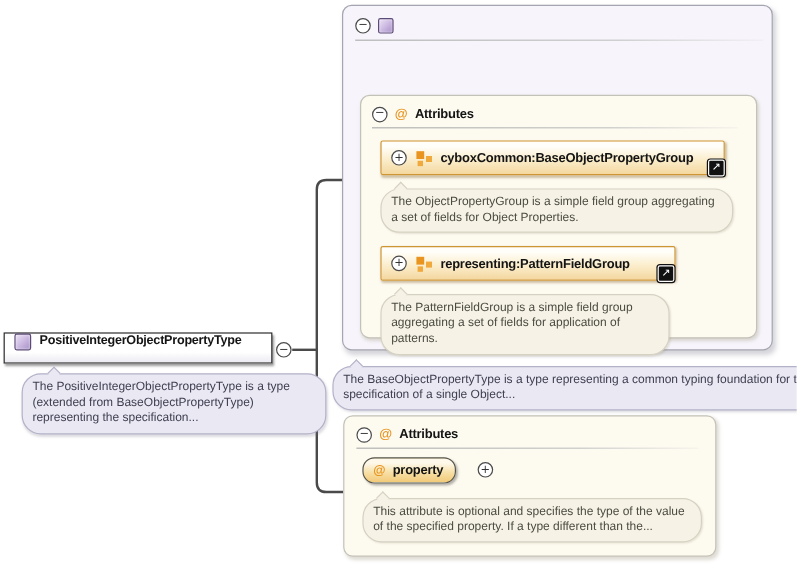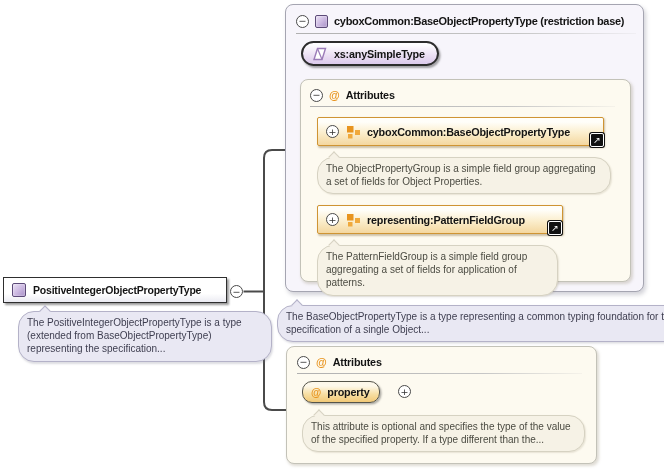--- a/index.html
+++ b/index.html
@@ -30,21 +30,21 @@
   
   .panel-lav { position:absolute; background:#f7f5fb; border:1px solid #a5a5b1; border-radius:8px;
     box-shadow:2px 3px 4px rgba(110,110,130,.30); }
   .panel-cream { position:absolute; background:#fdfaf0; border:1px solid #c3c2b8; border-radius:8px;
     box-shadow:1.5px 2px 3px rgba(140,130,100,.28); }
 
   
   .main-box { position:absolute; left:3px; top:277px; width:224px; height:26px;
     background:linear-gradient(#ffffff 65%,#ebebf2); border:1.5px solid #2e2e2e;
     box-shadow:1.5px 2px 2px rgba(0,0,0,.40);
-    display:flex; align-items:center; gap:7px; padding:0 8px; cursor:pointer; }
+    display:flex; gap:7px; padding:0 8px; cursor:pointer; }
   .main-box .sq-icon { width:14px; height:14px; }
 
   
   .tip { position:absolute; font-size:10px; line-height:1.32; padding:4px 8px 5px 8px; border-radius:16px; }
   .tip-lav { background:#e9e8f3; border:1px solid #b4b2c8; color:#3e3e50;
     box-shadow:1px 1.5px 2px rgba(120,120,140,.25); }
   .tip-cream { background:#f6f2e6; border:1px solid #d6d2c2; color:#4b4b42;
     box-shadow:1px 1px 1.5px rgba(150,140,110,.2); }
   .ptr { position:absolute; top:-5px; width:8px; height:8px; transform:rotate(45deg); }
   .ptr-lav { background:#e9e8f3; border-left:1px solid #b4b2c8; border-top:1px solid #b4b2c8; }
@@ -91,49 +91,41 @@
   <div class="tip tip-lav" style="left:18px; top:311px; width:254px;">
     <span class="ptr ptr-lav" style="left:22px;"></span>
     <span>The PositiveIntegerObjectPropertyType is a type (extended from BaseObjectPropertyType) representing the specification...</span>
   </div>
 
   <div class="panel-lav" style="left:285px; top:4px; width:359px; height:288px;">
 
     <div class="hdr" style="left:10px; top:8px;">
       <span class="toggle">−</span>
       <span class="sq-icon"></span>
-      <span class="name" style="font-size:11px; letter-spacing:-0.3px;">cyboxCommon:BaseObjectPropertyType (restriction base)</span>
     </div>
     <div class="sep" style="left:10px; top:28px; width:340px;"></div>
 
-    <div class="simple-badge" style="left:15px; top:36px;">
-      <svg width="16" height="16" viewBox="0 0 16 16">
-        <polygon points="3,13.5 6.5,2.5 14.5,2.5 11,13.5" fill="#ffffff" stroke="#9b7bb8" stroke-width="1.4"></polygon>
-        <line x1="6.5" y1="2.5" x2="11" y2="13.5" stroke="#9b7bb8" stroke-width="1.2"></line>
-      </svg>
-      <span class="name">xs:anySimpleType</span>
-    </div>
 
     <div class="panel-cream" style="left:14px; top:74px; width:331px; height:203px;">
 
       <div class="hdr" style="left:9px; top:7px;">
         <span class="toggle">−</span>
         <span class="at">@</span>
         <span class="name">Attributes</span>
       </div>
       <div class="sep" style="left:9px; top:26px; width:305px;"></div>
 
       <div class="group-badge" style="left:16px; top:37px; width:287px;">
         <span class="toggle">+</span>
         <svg width="14" height="14" viewBox="0 0 14 14">
           <rect x="1" y="1" width="6.5" height="6.5" fill="#e8941f"></rect>
           <rect x="2" y="9" width="4.5" height="4.5" fill="#f0a93c"></rect>
           <rect x="9" y="5" width="5" height="5" fill="#f0a93c"></rect>
         </svg>
-        <span class="name">cyboxCommon:BaseObjectPropertyType</span>
+        <span class="name">cyboxCommon:BaseObjectPropertyGroup</span>
       </div>
       <div class="link-btn" style="left:289px; top:53px;">↗</div>
 
       <div class="tip tip-cream" style="left:16px; top:77px; width:294px;">
         <span class="ptr ptr-cream" style="left:12px;"></span>
         <span>The ObjectPropertyGroup is a simple field group aggregating a set of fields for Object Properties.</span>
       </div>
 
       <div class="group-badge" style="left:16px; top:125px; width:246px;">
         <span class="toggle">+</span>

